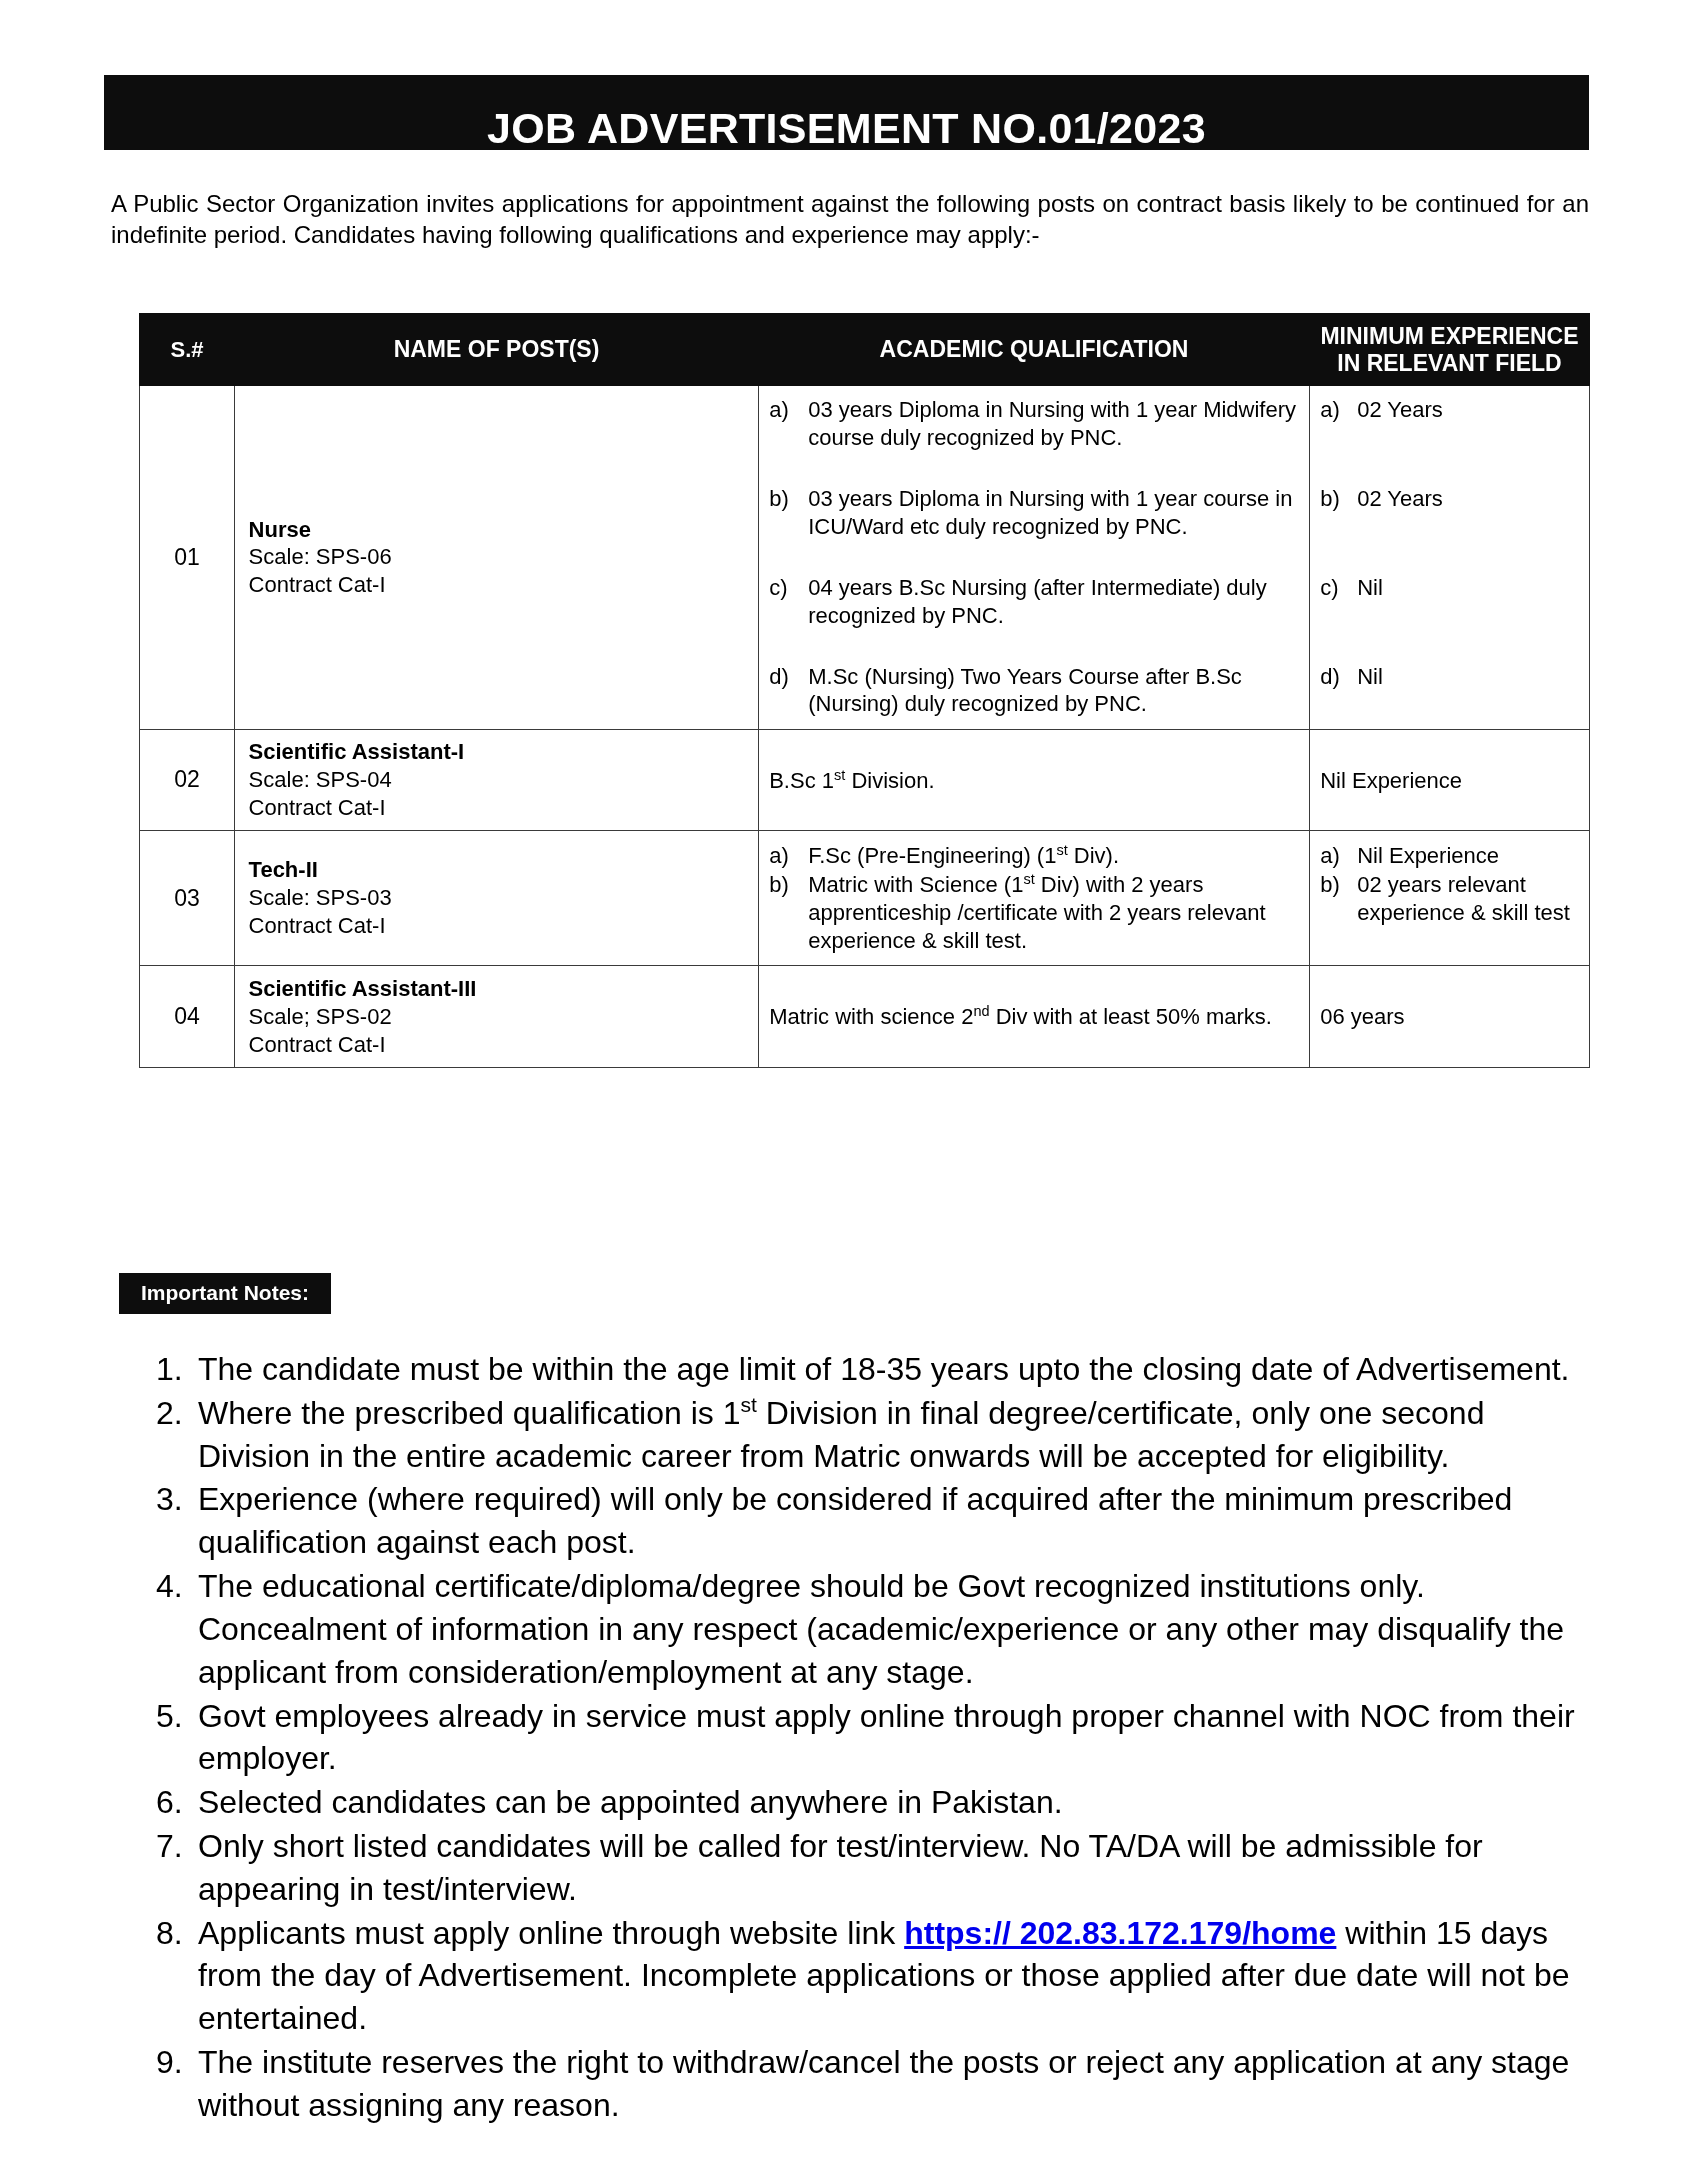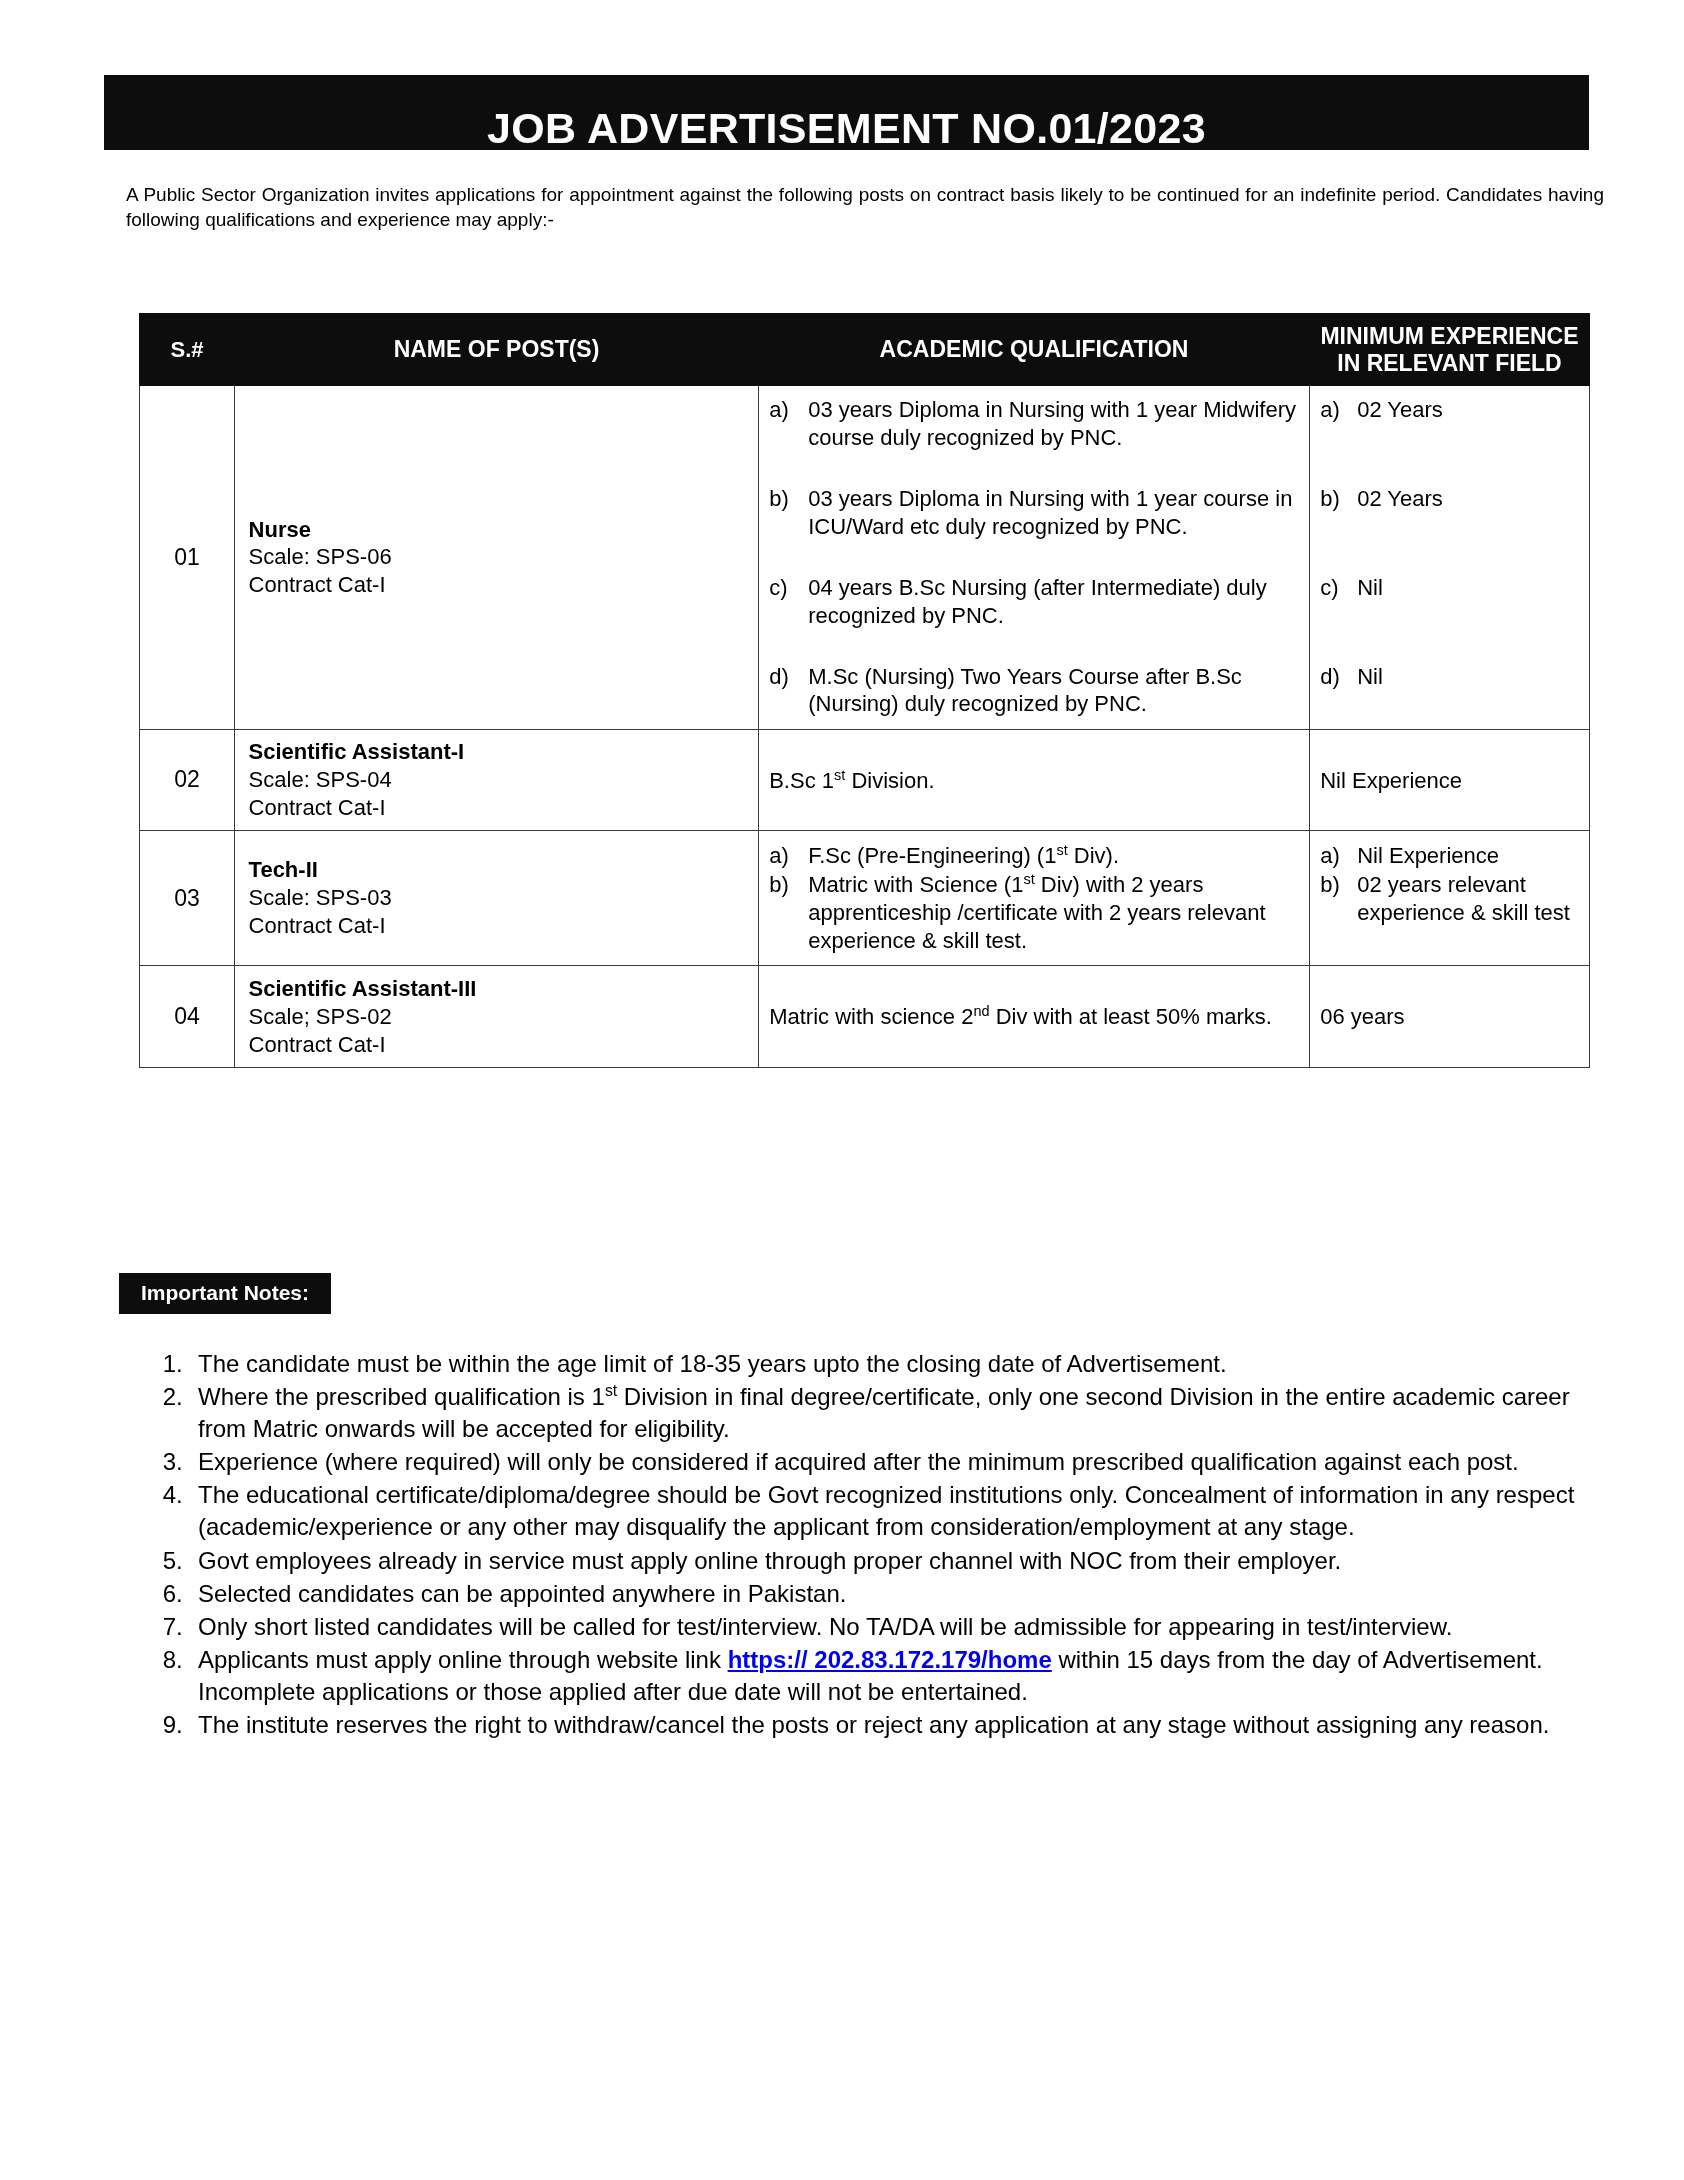--- a/index.html
+++ b/index.html
@@ -43,25 +43,24 @@
     line-height: 1;
     white-space: nowrap;
   }
 
   
   .intro {
     position: absolute;
     left: 111px;
     top: 164px;
     width: 1478px;
-    font-size: 19px;
+    font-size: 24px;
     line-height: 1.30;
     text-align: justify;
     text-justify: inter-word;
-    margin-left: 15px;
   }
 
   
   .post-table {
     position: absolute;
     left: 139px;
     top: 313px;
     width: 1451px;
     border-collapse: collapse;
     table-layout: fixed;
@@ -156,21 +155,21 @@
     font-size: 21px;
     font-weight: bold;
     padding: 7.7px 22px 9.4px 22px;
   }
 
   .notes {
     position: absolute;
     left: 152px;
     top: 1348px;
     width: 1431px;
-    font-size: 24px;
+    font-size: 32px;
     line-height: 1.34;
   }
   ol.notes-list {
     margin: 0;
     padding: 0;
     list-style: none;
     counter-reset: notecount;
   }
   ol.notes-list > li {
     counter-increment: notecount;

